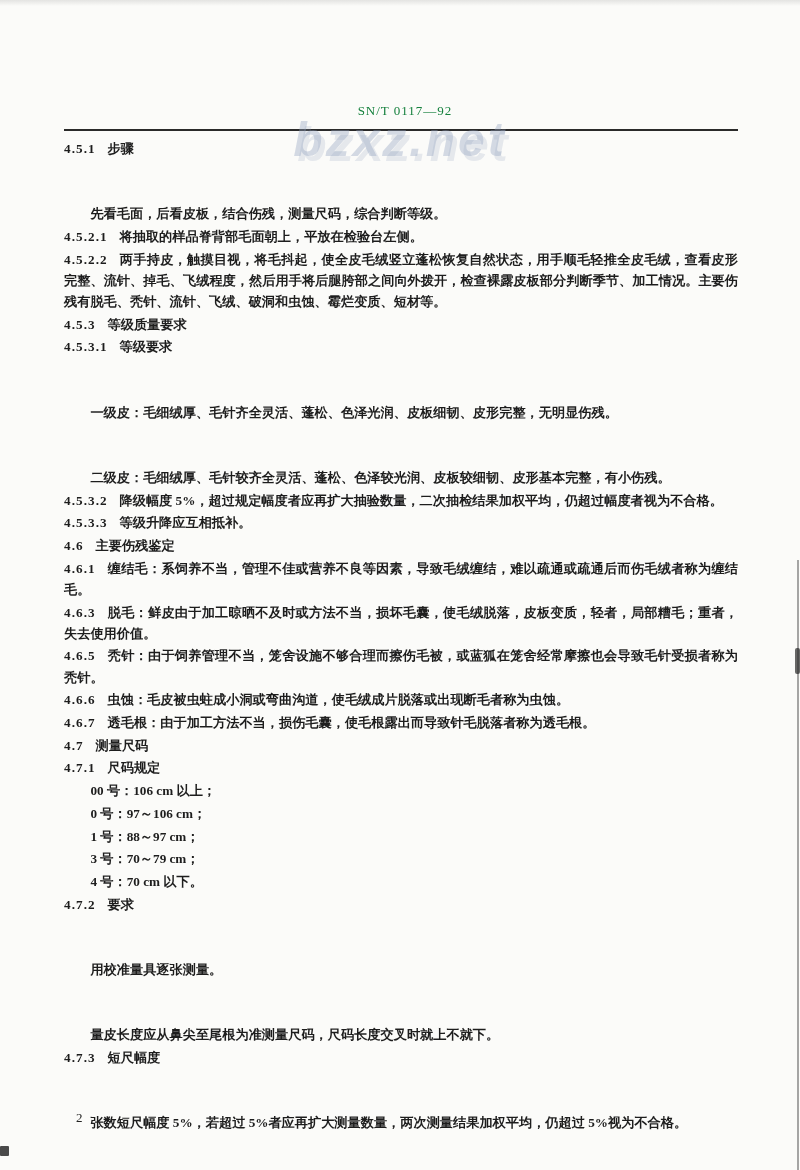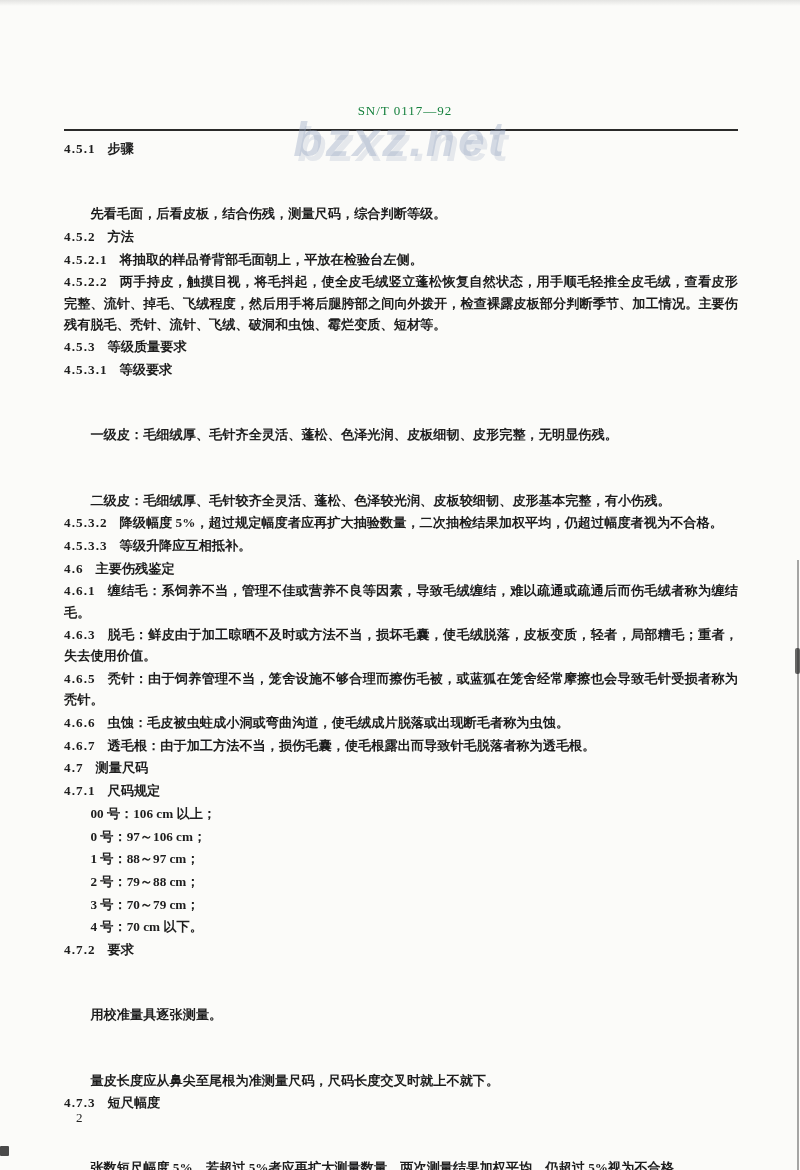--- a/index.html
+++ b/index.html
@@ -123,41 +123,39 @@
   <div class="artifact-top-shade"></div>
 
   <div class="header">SN/T 0117—92</div>
   <div class="header-rule"></div>
 
   <div class="watermark">bzxz.net</div>
 
   <div class="content">
       <p class="p heading"><span class="num">4.5.1</span><span class="txt">步骤</span></p>
       <p class="p para"><span class="txt">先看毛面，后看皮板，结合伤残，测量尺码，综合判断等级。</span></p>
-      <p class="p heading"><span class="num">4.5.2</span><span class="txt">方法</span></p>
       <p class="p runin"><span class="num">4.5.2.1</span><span class="txt">将抽取的样品脊背部毛面朝上，平放在检验台左侧。</span></p>
       <p class="p runin"><span class="num">4.5.2.2</span><span class="txt">两手持皮，触摸目视，将毛抖起，使全皮毛绒竖立蓬松恢复自然状态，用手顺毛轻推全皮毛绒，查看皮形完整、流针、掉毛、飞绒程度，然后用手将后腿胯部之间向外拨开，检查裸露皮板部分判断季节、加工情况。主要伤残有脱毛、秃针、流针、飞绒、破洞和虫蚀、霉烂变质、短材等。</span></p>
       <p class="p heading"><span class="num">4.5.3</span><span class="txt">等级质量要求</span></p>
       <p class="p heading"><span class="num">4.5.3.1</span><span class="txt">等级要求</span></p>
       <p class="p para"><span class="txt">一级皮：毛细绒厚、毛针齐全灵活、蓬松、色泽光润、皮板细韧、皮形完整，无明显伤残。</span></p>
       <p class="p para"><span class="txt">二级皮：毛细绒厚、毛针较齐全灵活、蓬松、色泽较光润、皮板较细韧、皮形基本完整，有小伤残。</span></p>
       <p class="p runin"><span class="num">4.5.3.2</span><span class="txt">降级幅度 5%，超过规定幅度者应再扩大抽验数量，二次抽检结果加权平均，仍超过幅度者视为不合格。</span></p>
       <p class="p runin"><span class="num">4.5.3.3</span><span class="txt">等级升降应互相抵补。</span></p>
       <p class="p heading"><span class="num">4.6</span><span class="txt">主要伤残鉴定</span></p>
       <p class="p runin"><span class="num">4.6.1</span><span class="txt">缠结毛：系饲养不当，管理不佳或营养不良等因素，导致毛绒缠结，难以疏通或疏通后而伤毛绒者称为缠结毛。</span></p>
       <p class="p runin"><span class="num">4.6.3</span><span class="txt">脱毛：鲜皮由于加工晾晒不及时或方法不当，损坏毛囊，使毛绒脱落，皮板变质，轻者，局部糟毛；重者，失去使用价值。</span></p>
       <p class="p runin"><span class="num">4.6.5</span><span class="txt">秃针：由于饲养管理不当，笼舍设施不够合理而擦伤毛被，或蓝狐在笼舍经常摩擦也会导致毛针受损者称为秃针。</span></p>
       <p class="p runin"><span class="num">4.6.6</span><span class="txt">虫蚀：毛皮被虫蛀成小洞或弯曲沟道，使毛绒成片脱落或出现断毛者称为虫蚀。</span></p>
       <p class="p runin"><span class="num">4.6.7</span><span class="txt">透毛根：由于加工方法不当，损伤毛囊，使毛根露出而导致针毛脱落者称为透毛根。</span></p>
       <p class="p heading"><span class="num">4.7</span><span class="txt">测量尺码</span></p>
       <p class="p heading"><span class="num">4.7.1</span><span class="txt">尺码规定</span></p>
       <p class="p size"><span class="txt">00 号：106 cm 以上；</span></p>
       <p class="p size"><span class="txt">0 号：97～106 cm；</span></p>
       <p class="p size"><span class="txt">1 号：88～97 cm；</span></p>
-      <p class="p size"><span class="txt">2 号：79～88 cm；</span></p>
       <p class="p size"><span class="txt">3 号：70～79 cm；</span></p>
       <p class="p size"><span class="txt">4 号：70 cm 以下。</span></p>
       <p class="p heading"><span class="num">4.7.2</span><span class="txt">要求</span></p>
       <p class="p para"><span class="txt">用校准量具逐张测量。</span></p>
       <p class="p para"><span class="txt">量皮长度应从鼻尖至尾根为准测量尺码，尺码长度交叉时就上不就下。</span></p>
       <p class="p heading"><span class="num">4.7.3</span><span class="txt">短尺幅度</span></p>
       <p class="p para"><span class="txt">张数短尺幅度 5%，若超过 5%者应再扩大测量数量，两次测量结果加权平均，仍超过 5%视为不合格。</span></p>
     </div>
 
   <div class="page-number">2</div>

